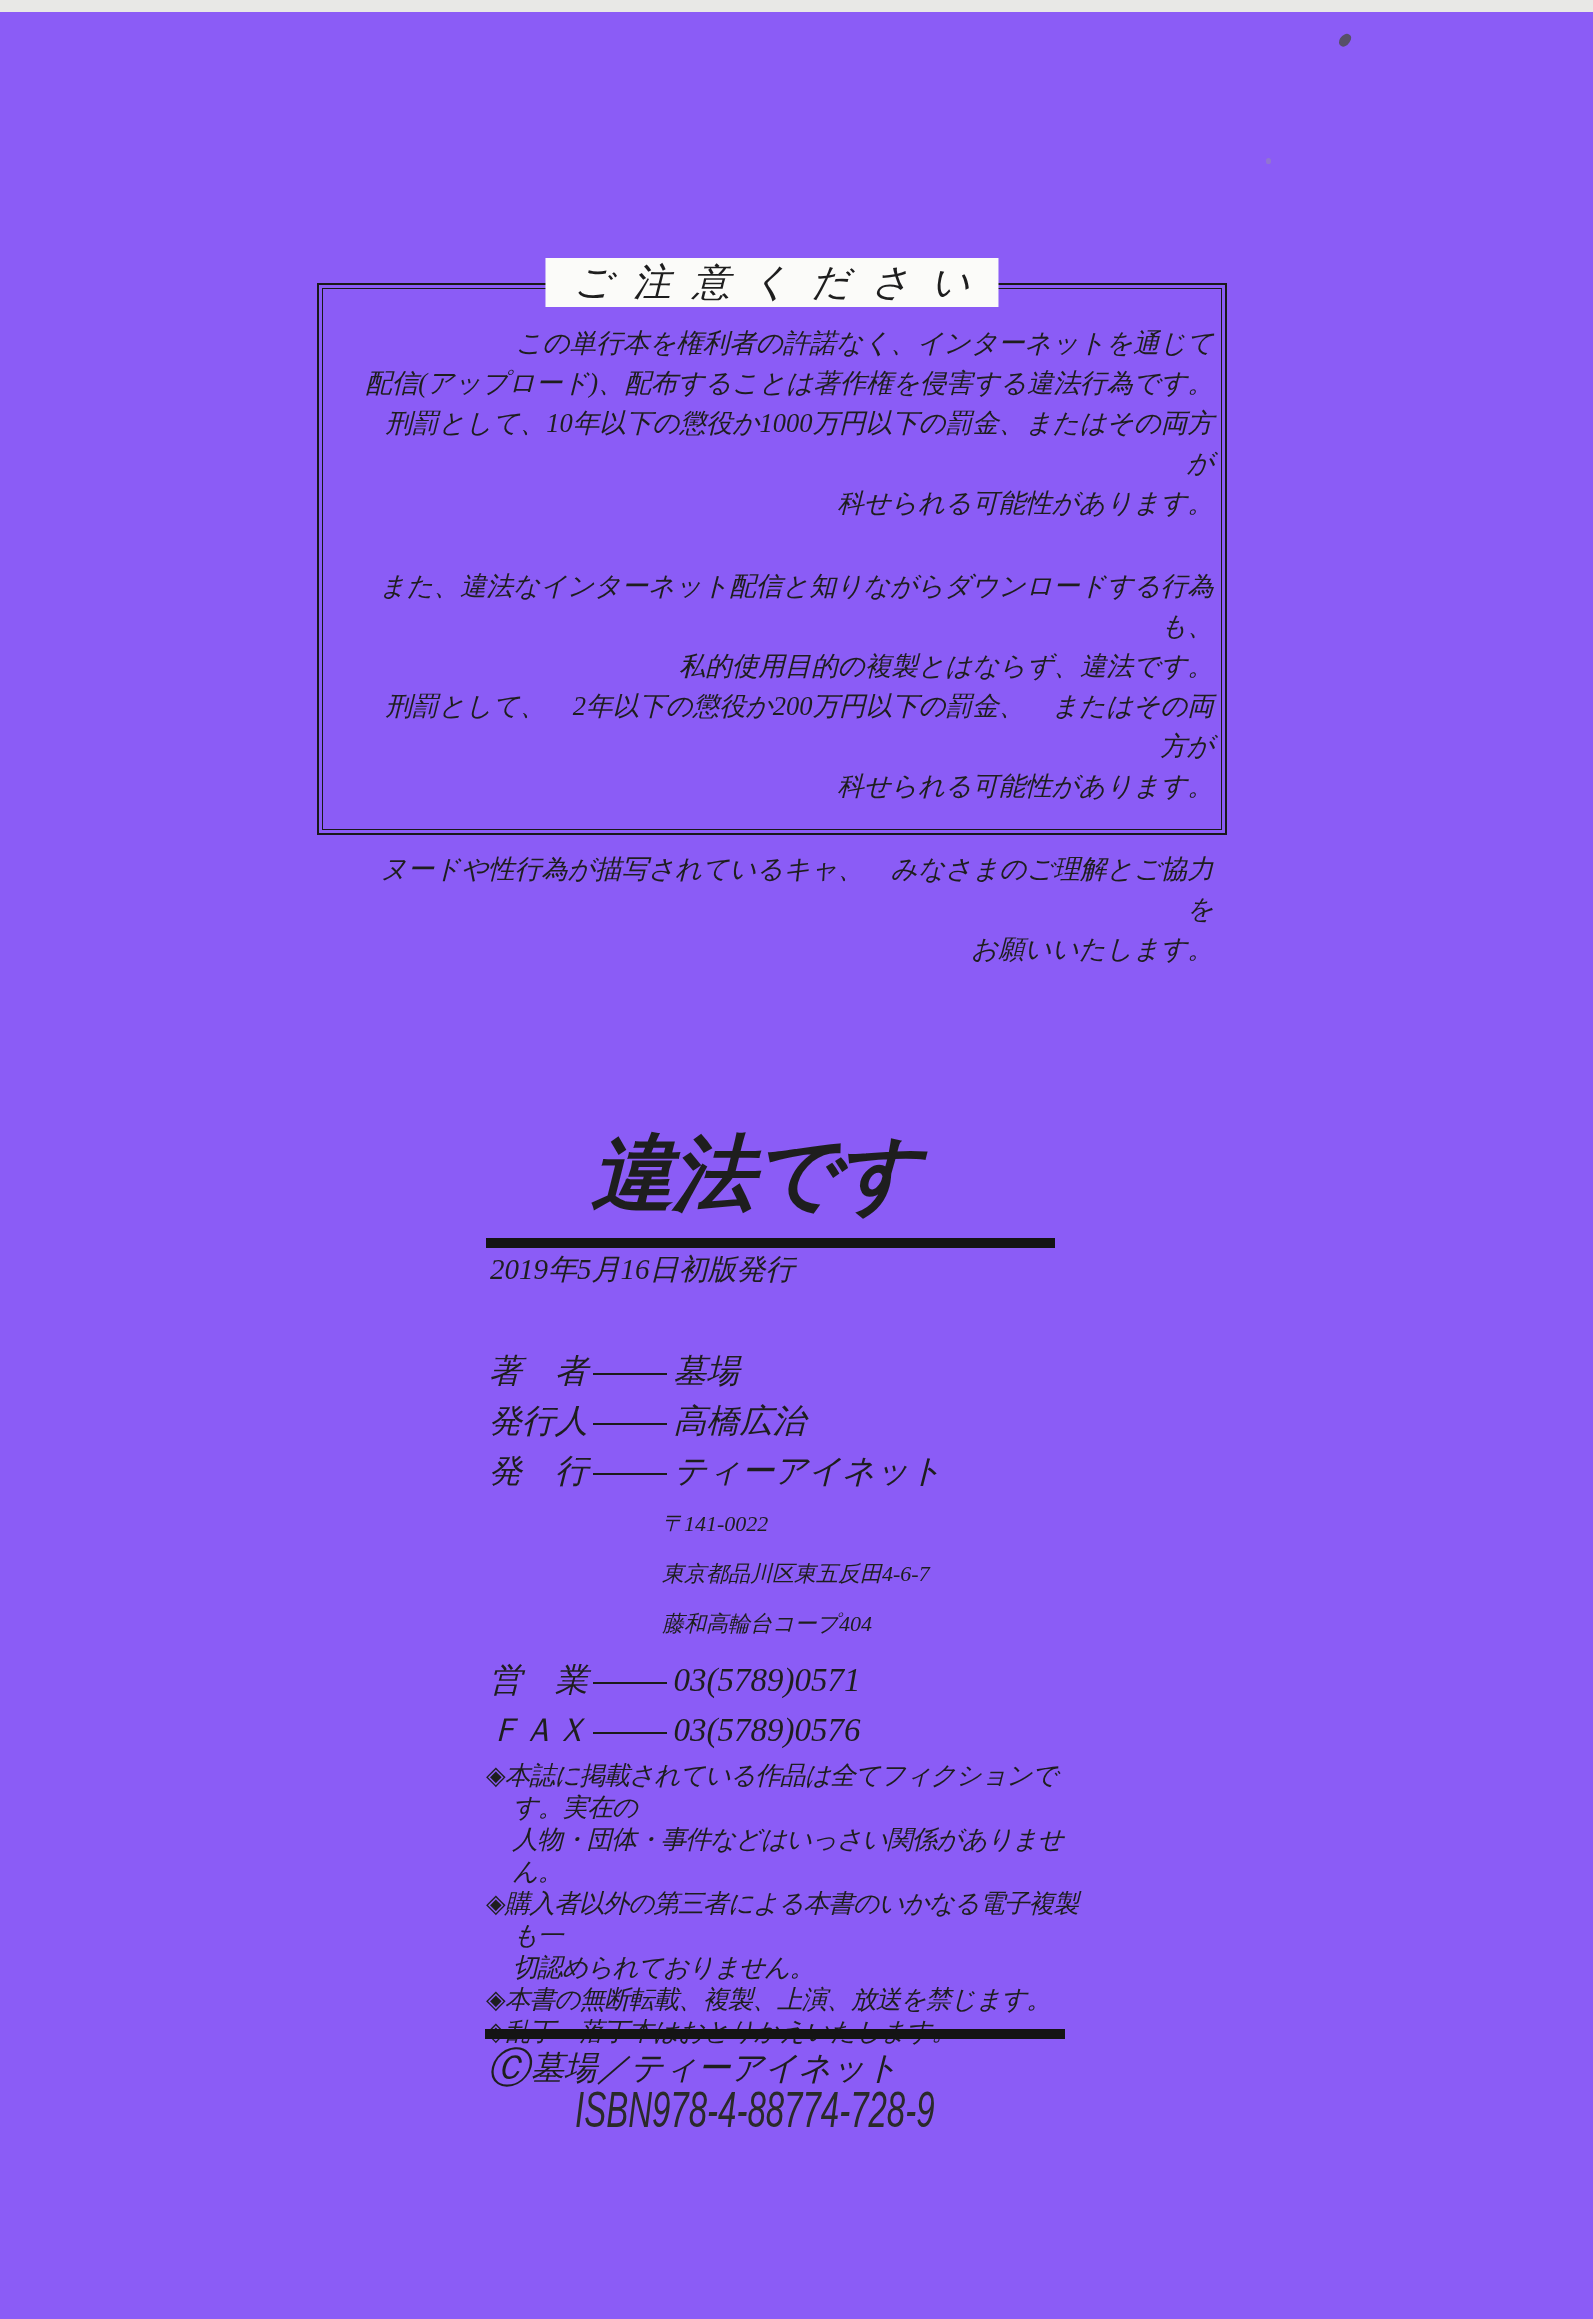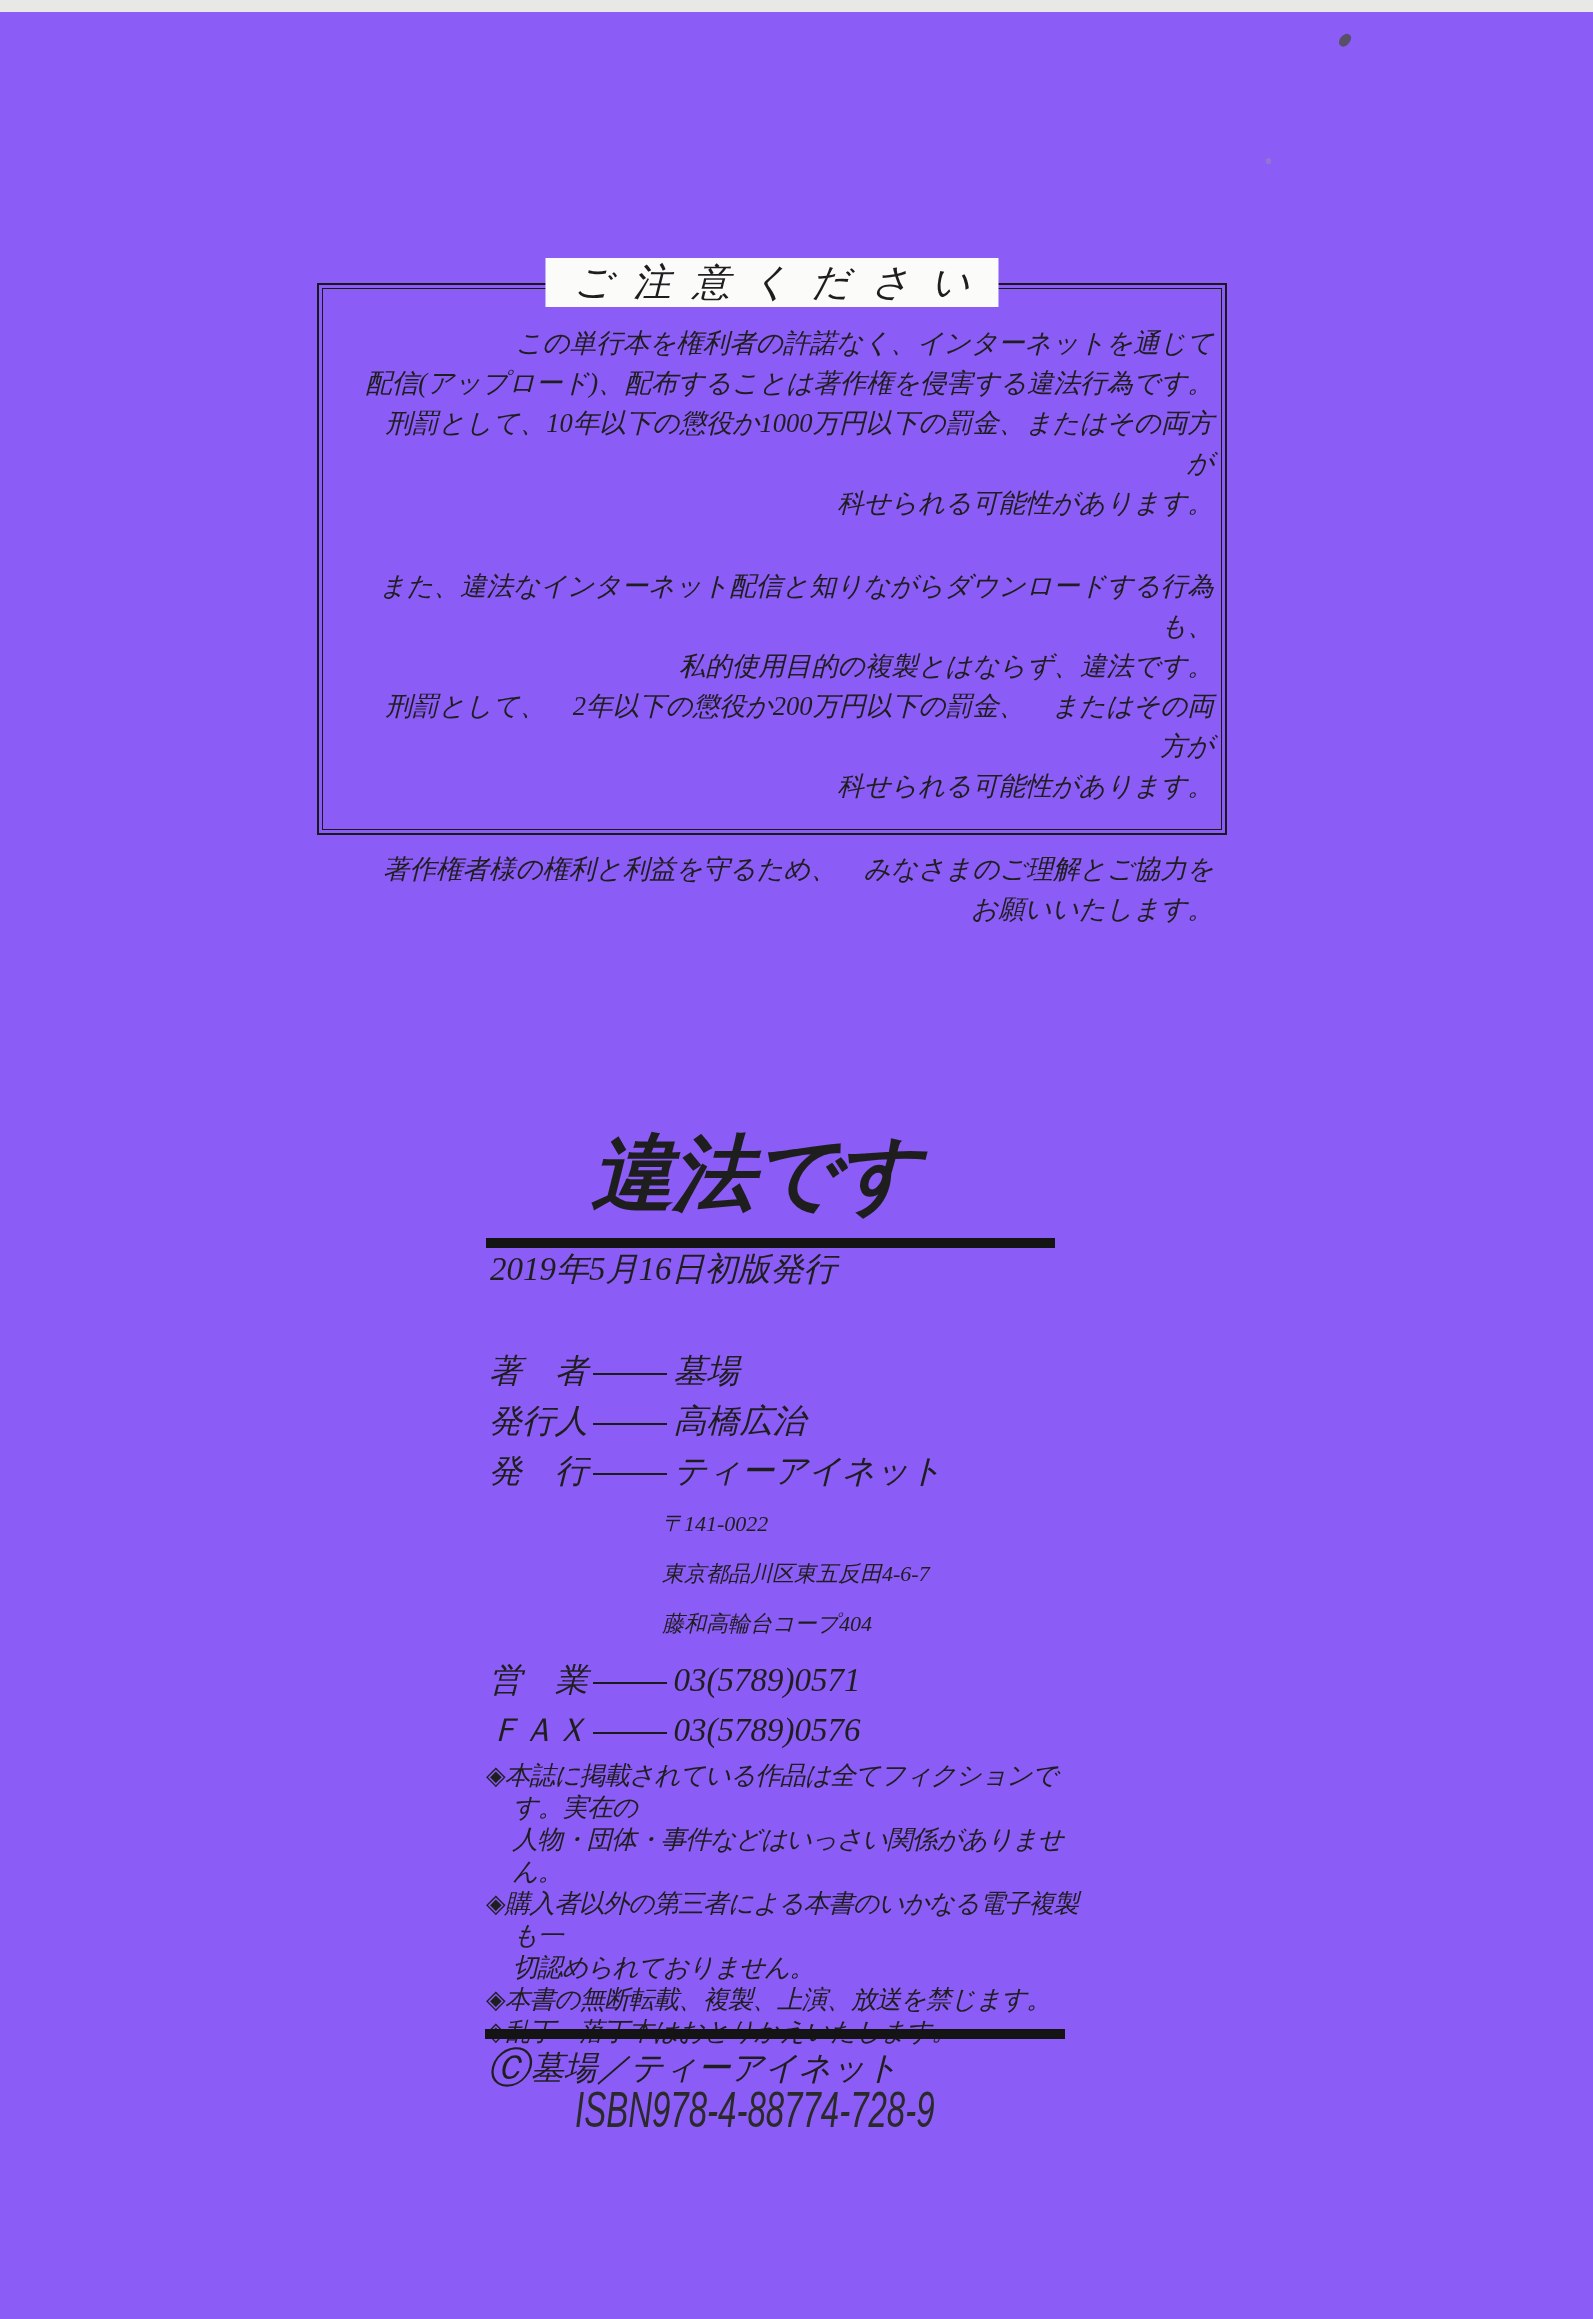--- a/index.html
+++ b/index.html
@@ -29,21 +29,21 @@
     font-size:26.5px; line-height:40px;
   }
   .nb-body p { margin:0 0 43px 0; white-space:pre-line;text-align:right; }
   
   .book-title {
     position:absolute; left:591px; top:1111px;
     font-size:83px; line-height:102px; font-weight:bold;
     letter-spacing:-1.9px; white-space:nowrap;
   }
   .title-rule { position:absolute; left:486px; top:1226px; width:569px; height:9.5px; background:#141414; }
-  .edition { position:absolute; left:490px; top:1238px; font-size:33px; line-height:38px; white-space:nowrap; }
+  .edition { position:absolute; left:490px; top:1238px; font-size:29px; line-height:38px; white-space:nowrap; }
 
   .credits { position:absolute; left:489px; top:1334px; font-size:33px; }
   .contacts { position:absolute; left:489px; top:1643px; font-size:33px; }
   .pub-row { height:50px; line-height:50px; white-space:nowrap; }
   .pub-label { display:inline-block; width:104px; }
   .leader { display:inline-block; width:74px; height:0; border-top:2.8px solid #1b1b1b; vertical-align:0.22em; }
   .pub-value { margin-left:6.6px; }
 
   .address {
     position:absolute; left:662px; top:1487px;
@@ -78,21 +78,21 @@
     <div class="nb-title">ご注意ください</div>
     <div class="nb-body">
       <p>この単行本を権利者の許諾なく、インターネットを通じて
 配信(アップロード)、配布することは著作権を侵害する違法行為です。
 刑罰として、10年以下の懲役か1000万円以下の罰金、またはその両方が
 科せられる可能性があります。</p>
       <p>また、違法なインターネット配信と知りながらダウンロードする行為も、
 私的使用目的の複製とはならず、違法です。
 刑罰として、　2年以下の懲役か200万円以下の罰金、　またはその両方が
 科せられる可能性があります。</p>
-      <p>著作権者様の権利と利益を守るため、　みなさまのご理解とご協力を
+      <p>ヌードや性行為が描写されているキャ、　みなさまのご理解とご協力を
 お願いいたします。</p>
     </div>
   </div>
 
   <div class="book-title">違法です</div>
   <div class="title-rule"></div>
   <div class="edition">2019年5月16日初版発行</div>
 
   <div class="credits">
     <div class="pub-row">

